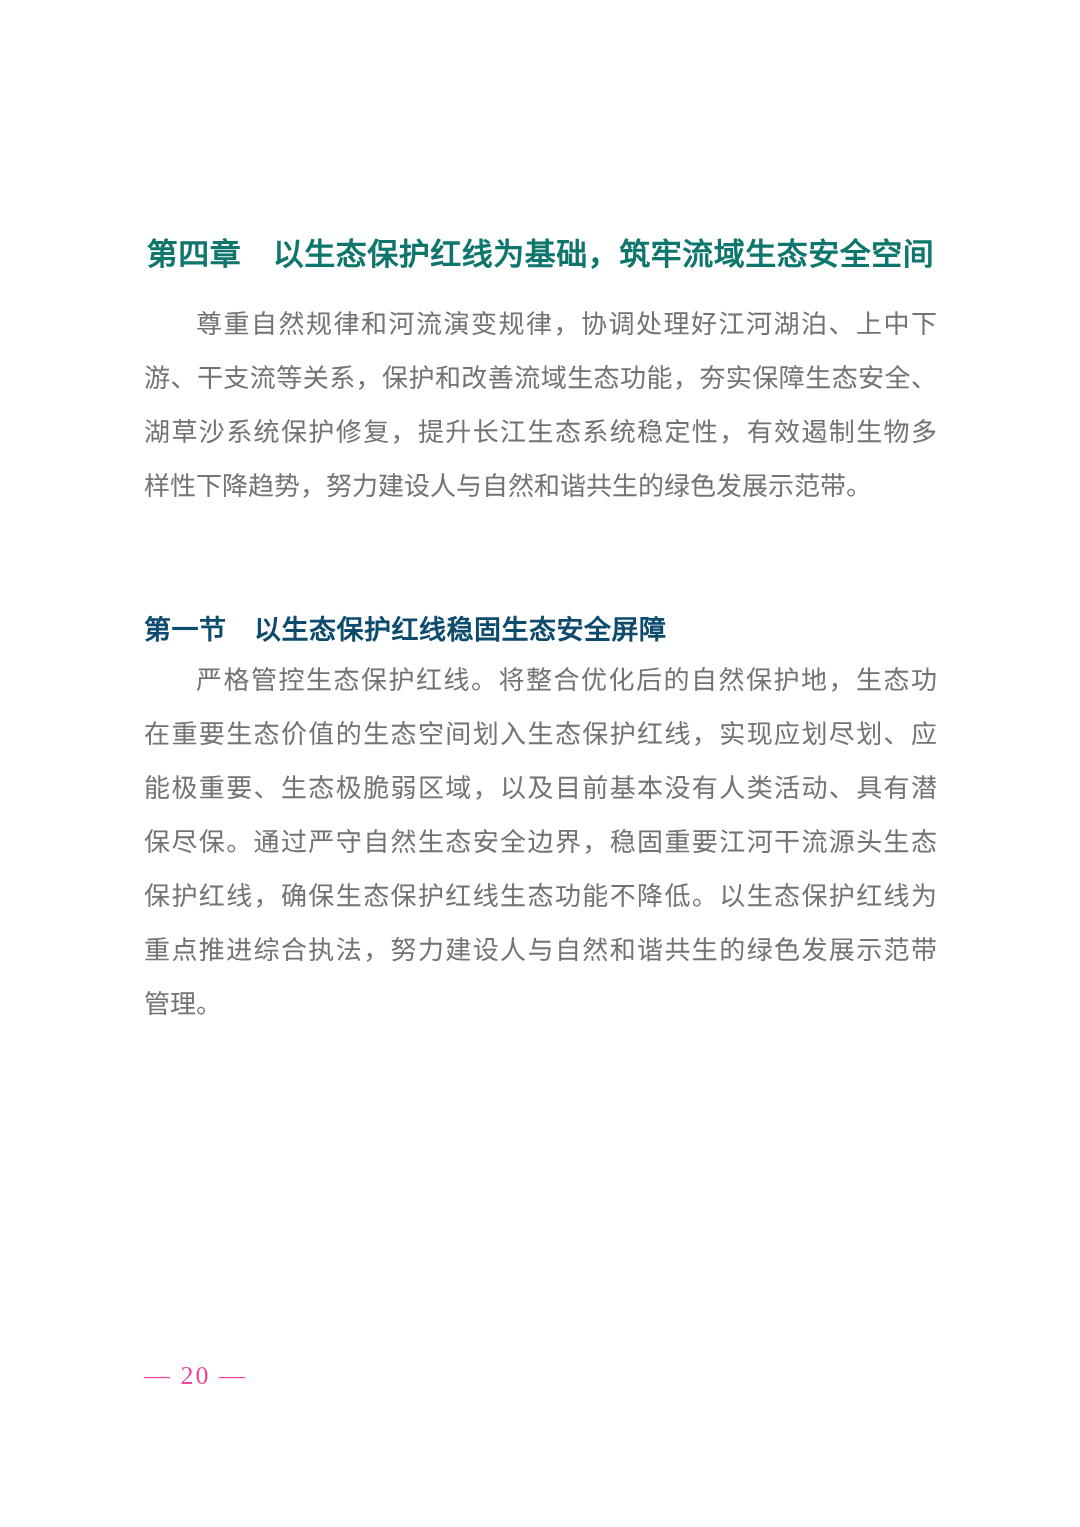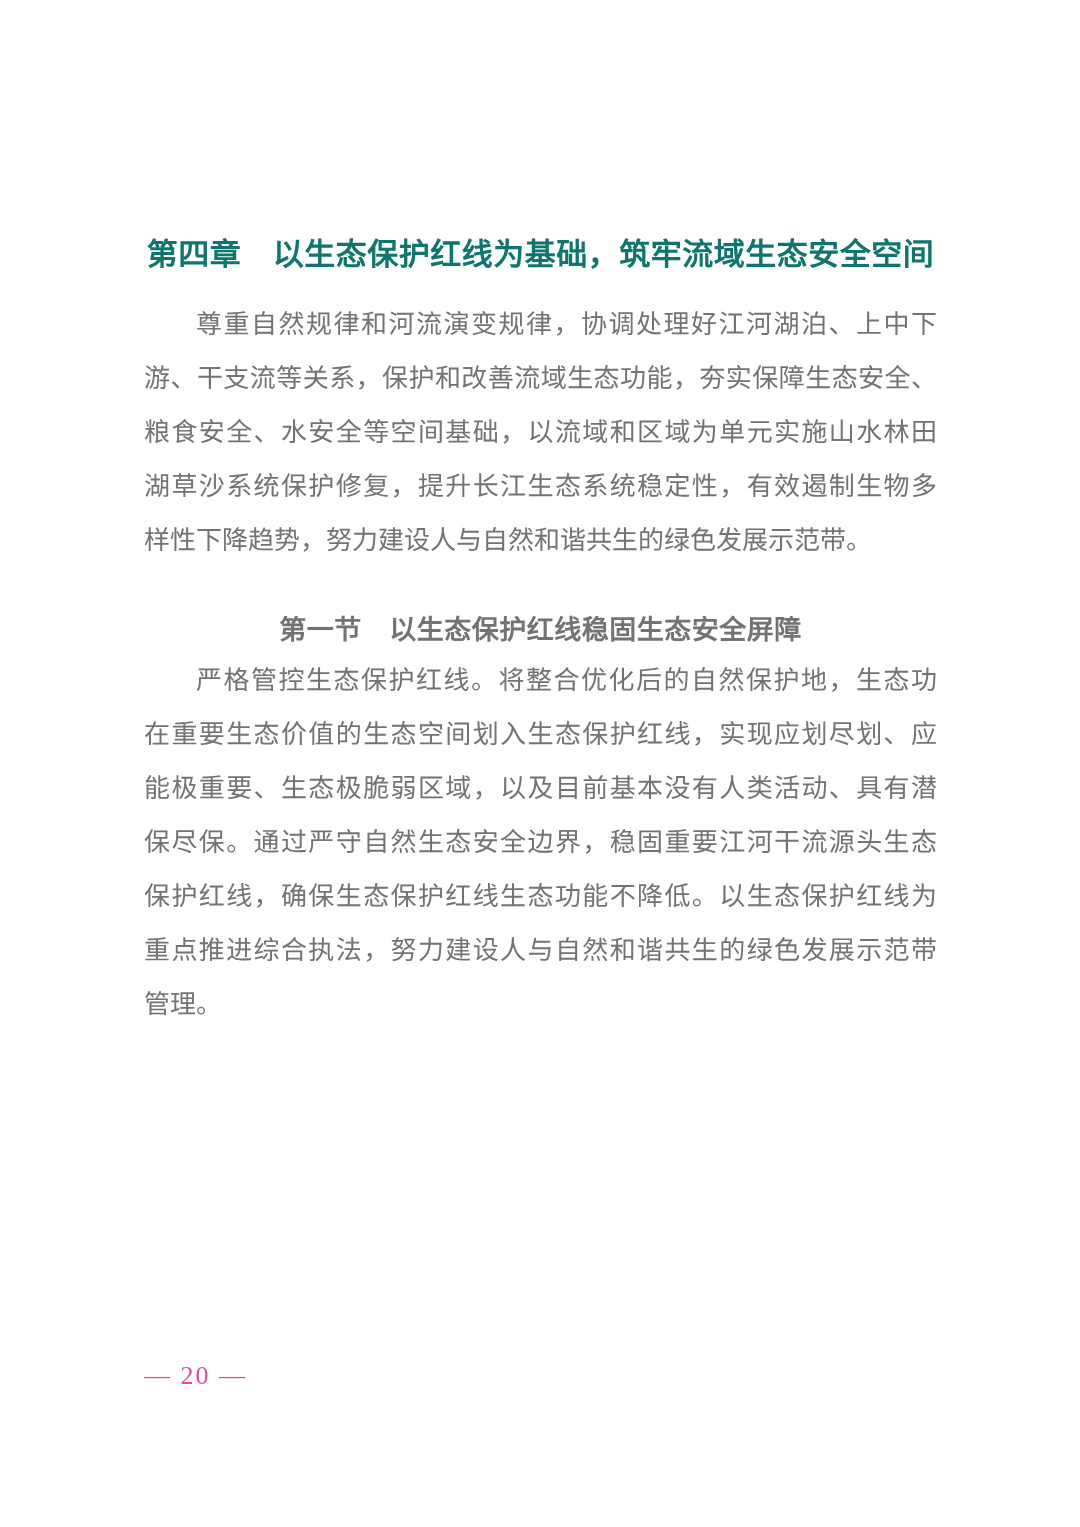--- a/index.html
+++ b/index.html
@@ -31,22 +31,21 @@
     letter-spacing: 0.5px;
     white-space: nowrap;
   }
   .section-title {
     top: 586px;
     height: 44px;
     line-height: 44px;
     font-family: "Liberation Sans", "DejaVu Sans", sans-serif;
     font-weight: 700;
     font-size: 27px;
-    color: #737373;
-    text-align: center;
+    color: #0c4a6e;
     letter-spacing: 0.5px;
     white-space: nowrap;
   }
   .para {
     font-family: "Liberation Serif", "DejaVu Serif", serif;
     font-size: 26px;
     color: #737373;
   }
   .para-intro { top: 298px; }
   .para-section { top: 654px; }
@@ -80,21 +79,20 @@
 </head>
 <body>
 
 <div class="page">
 
   <h1 class="content chapter-title" style="position:absolute;">第四章　以生态保护红线为基础，筑牢流域生态安全空间</h1>
 
   <div class="content para para-intro" style="position:absolute;">
     <div class="line first">尊重自然规律和河流演变规律，协调处理好江河湖泊、上中下</div>
     <div class="line">游、干支流等关系，保护和改善流域生态功能，夯实保障生态安全、</div>
-    <div class="line">粮食安全、水安全等空间基础，以流域和区域为单元实施山水林田</div>
     <div class="line">湖草沙系统保护修复，提升长江生态系统稳定性，有效遏制生物多</div>
     <div class="line last">样性下降趋势，努力建设人与自然和谐共生的绿色发展示范带。</div>
   </div>
 
   <h2 class="content section-title" style="position:absolute;">第一节　以生态保护红线稳固生态安全屏障</h2>
 
   <div class="content para para-section" style="position:absolute;">
     <div class="line first">严格管控生态保护红线。将整合优化后的自然保护地，生态功</div>
     <div class="line">在重要生态价值的生态空间划入生态保护红线，实现应划尽划、应</div>
     <div class="line">能极重要、生态极脆弱区域，以及目前基本没有人类活动、具有潜</div>

